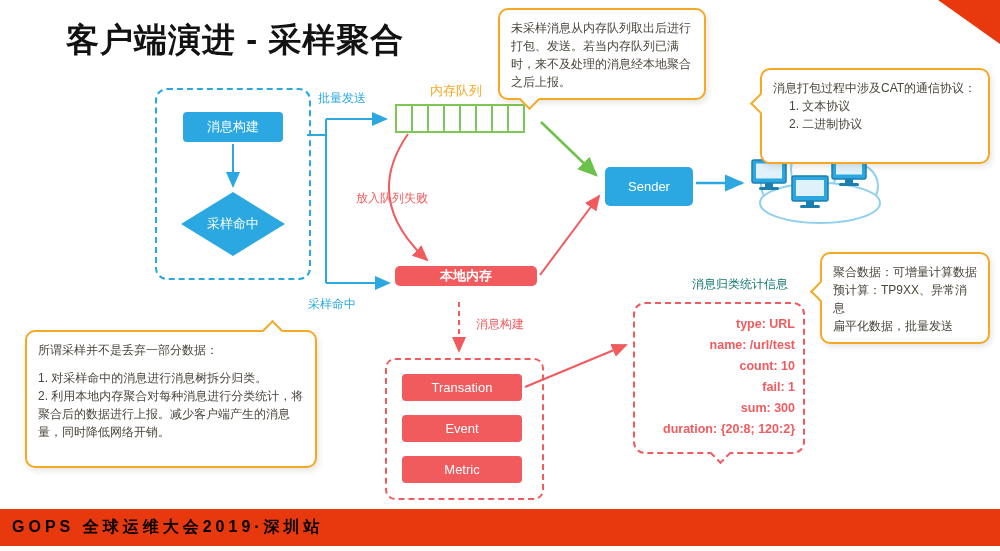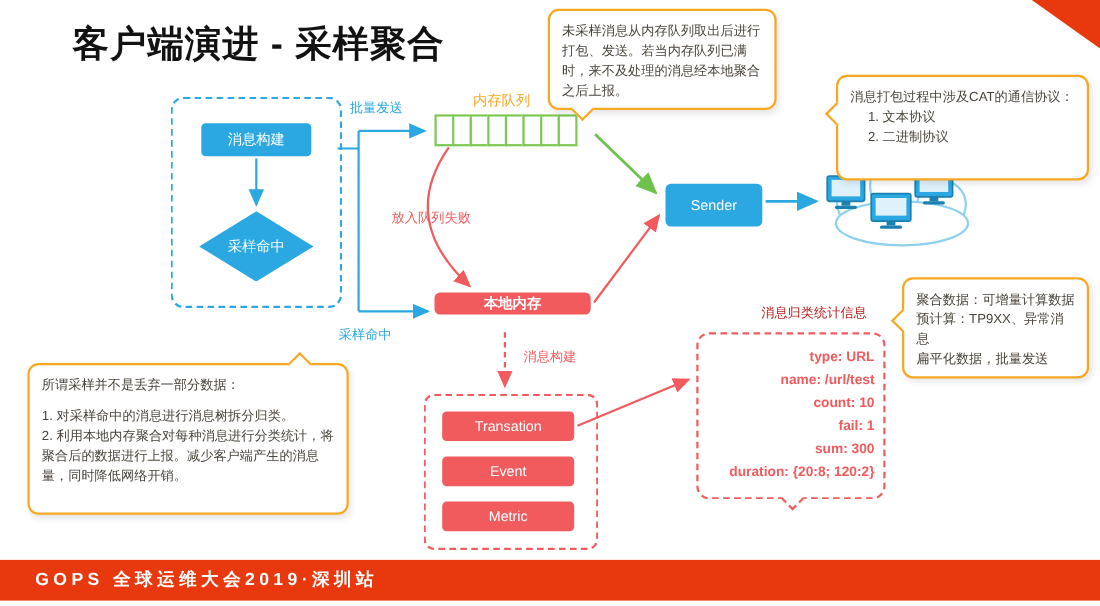--- a/index.html
+++ b/index.html
@@ -19,34 +19,34 @@
   .queue{left:395px;top:104px;display:flex;z-index:2;}
   .qcell{width:14px;height:25px;border:2px solid #7DC855;background:#fff;margin-left:-2px;}
   .qcell:first-child{margin-left:0;}
   .sender{left:605px;top:167px;width:88px;height:39px;border-radius:5px;}
   .local-mem{left:395px;top:266px;width:142px;height:20px;border-radius:5px;font-weight:bold;}
   .lbl{font-size:12px;z-index:2;}
   .lbl-blue{color:#2BA8E1;}
   .lbl-red{color:#F15B5E;}
   .classify-box{left:385px;top:358px;width:155px;height:138px;border:2px dashed #F15B5E;border-radius:10px;z-index:1;}
   .cls-item{left:402px;width:120px;height:27px;border-radius:4px;}
-  .stats-title{left:660px;top:276px;width:160px;text-align:center;font-size:12px;color:#b91c1c;z-index:2;}
+  .stats-title{left:660px;top:276px;width:160px;text-align:center;font-size:12px;color:#0f766e;z-index:2;}
   .stats-bubble{left:633px;top:302px;width:172px;height:152px;border:2px dashed #F15B5E;border-radius:12px;background:#fff;padding:10px 8px 0 16px;box-sizing:border-box;z-index:2;}
   .stats-line{color:#F15B5E;font-size:12.5px;font-weight:bold;line-height:21px;white-space:nowrap;text-align:right;}
   .bubble{position:absolute;background:#fff;border:2px solid #F7A823;border-radius:10px;box-sizing:border-box;
           color:#4a453c;font-size:12px;line-height:18px;padding:9px 11px;z-index:3;box-shadow:2px 3px 6px rgba(0,0,0,0.10);}
   .tail{position:absolute;width:13px;height:13px;background:#fff;transform:rotate(45deg);}
   .tail-down{border-right:2px solid #F7A823;border-bottom:2px solid #F7A823;bottom:-9px;}
   .tail-left{border-left:2px solid #F7A823;border-bottom:2px solid #F7A823;left:-9px;}
   .tail-up{border-left:2px solid #F7A823;border-top:2px solid #F7A823;top:-9px;}
   .tail-down-dashed{border-right:2px dashed #F15B5E;border-bottom:2px dashed #F15B5E;bottom:-9px;left:78px;}
   .indent{padding-left:16px;}
   .note-title{margin-bottom:10px;}
   .footer{left:0;top:509px;width:1000px;height:37px;background:#E8380D;display:flex;align-items:center;z-index:2;}
-  .footer-text{color:#ffffff;font-size:16px;font-weight:bold;letter-spacing:4px;padding-left:32px;white-space:nowrap;}
+  .footer-text{color:#000000;font-size:16px;font-weight:bold;letter-spacing:4px;padding-left:12px;white-space:nowrap;}
 </style>
 </head>
 <body>
 
 <div id="slide">
 
   <svg class="overlay" viewBox="0 0 1000 551">
     <defs>
       <marker id="mBlue" markerWidth="9" markerHeight="8" refX="7" refY="3.5" orient="auto">
           <path d="M0,0 L8,3.5 L0,7 Z" fill="#2BA8E1"></path>

